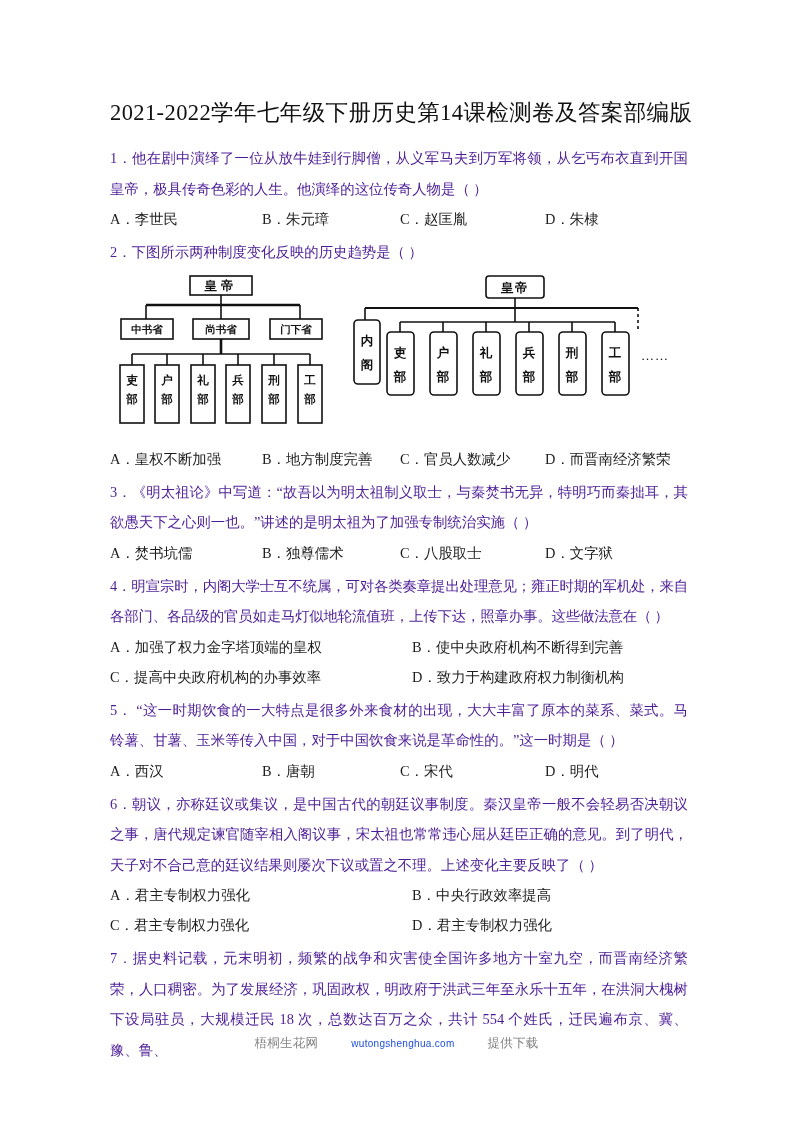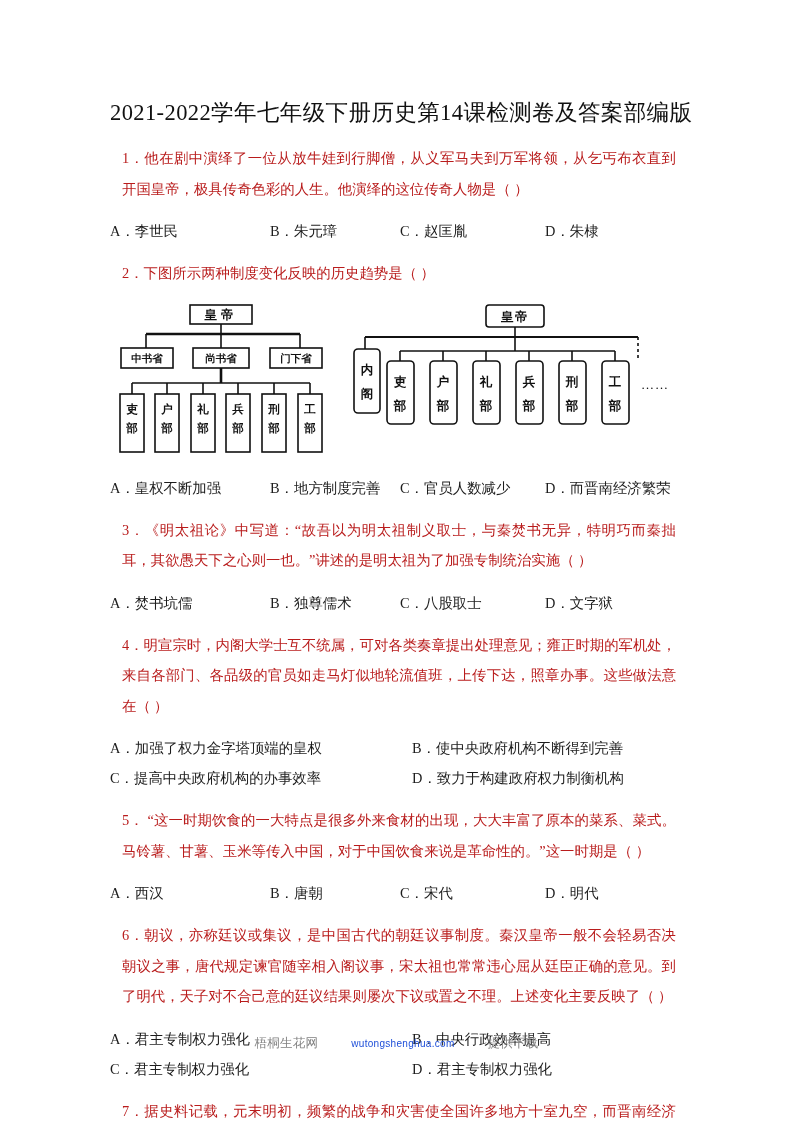--- a/index.html
+++ b/index.html
@@ -42,22 +42,22 @@
 
   
   .q {
     margin: 0 0 3px 0;
   }
   .q-stem {
     font-size: 14.4px;
     line-height: 30.5px;
     text-align: justify;
     text-justify: inter-ideograph;
-    color: #b91c1c;
-    margin: 12px;
+    color: #4c1d95;
+    margin: 0;
     text-indent: 0;
   }
   .q-stem.tight {
     letter-spacing: -0.15px;
   }
 
   
   .opts {
     position: relative;
     font-size: 14.4px;
@@ -66,21 +66,21 @@
     color: #1c1c1c;
   }
   .opts.two-col { height: 30px; }
   .opt {
     position: absolute;
     top: 0;
     white-space: nowrap;
   }
   
   .c1 { left: 0px; }
-  .c2 { left: 160px; text-align: right; }
+  .c2 { left: 152px; text-align: right; }
   .c3 { left: 290px; }
   .c4 { left: 435px; }
   
   .h1 { left: 0px; }
   .h2 { left: 290px; margin-left: 12px; }
 
   .opt-key {
     font-family: "Liberation Serif", "DejaVu Serif", serif;
   }
 

